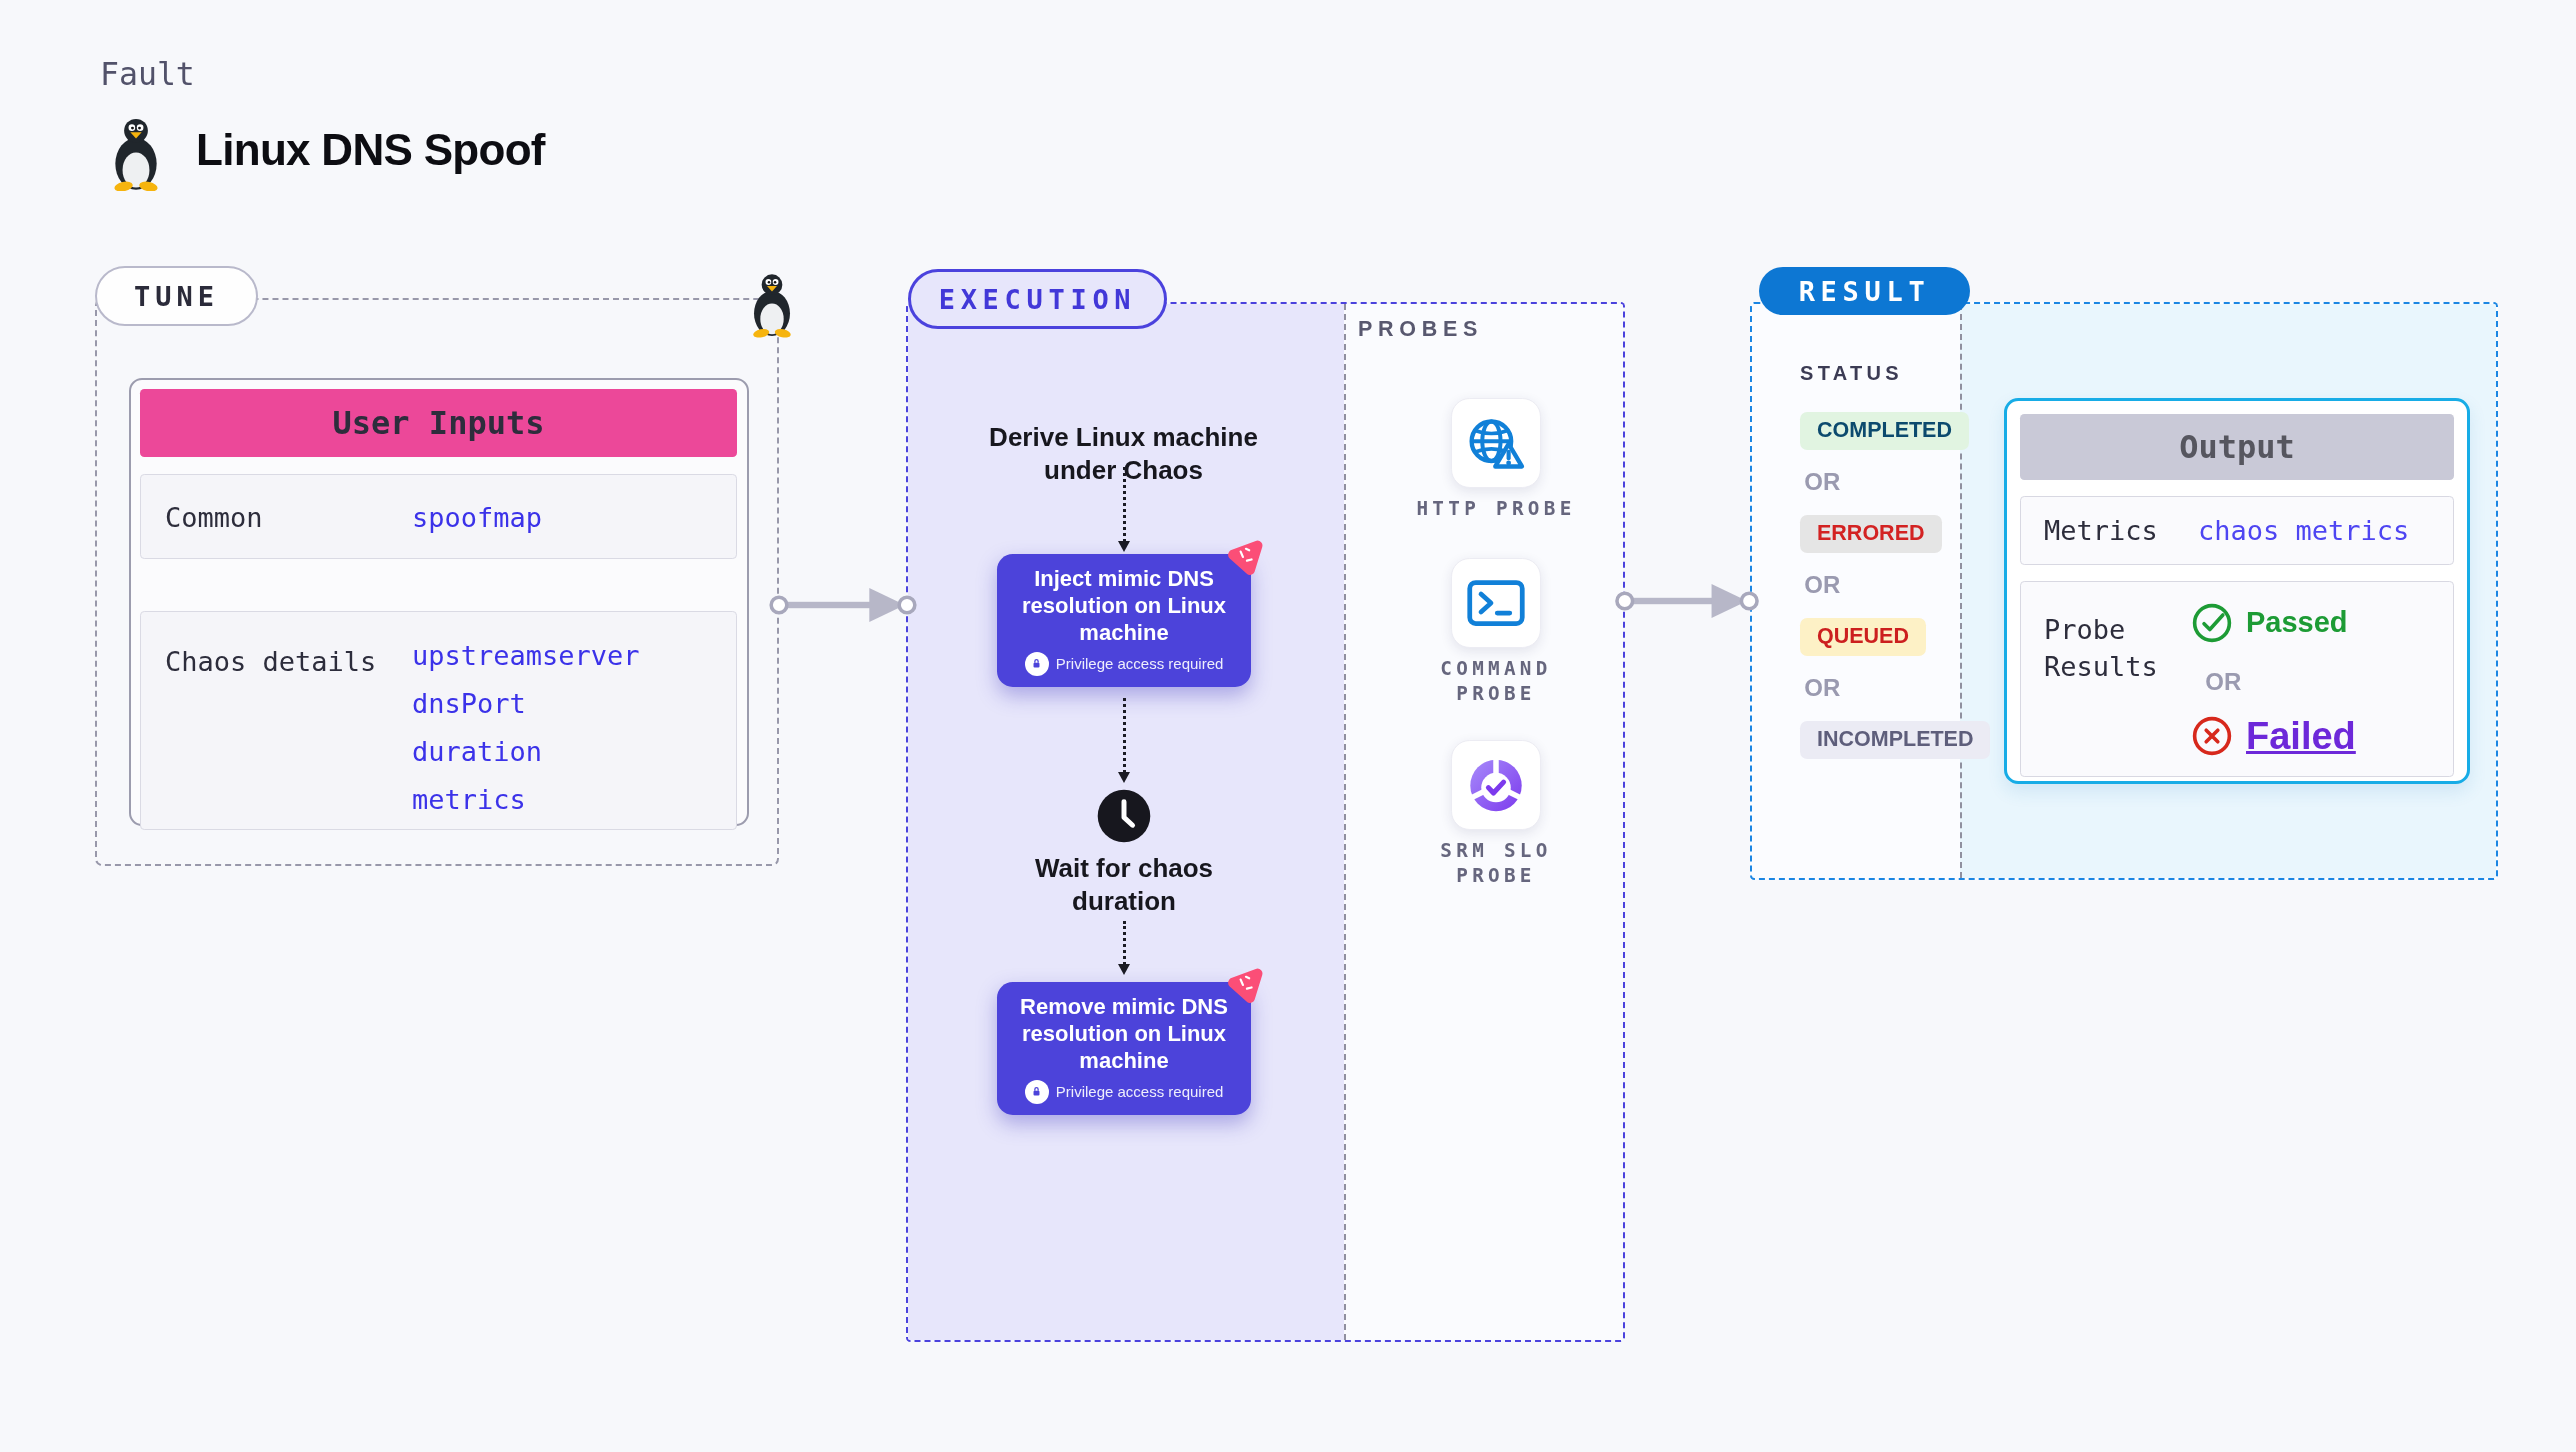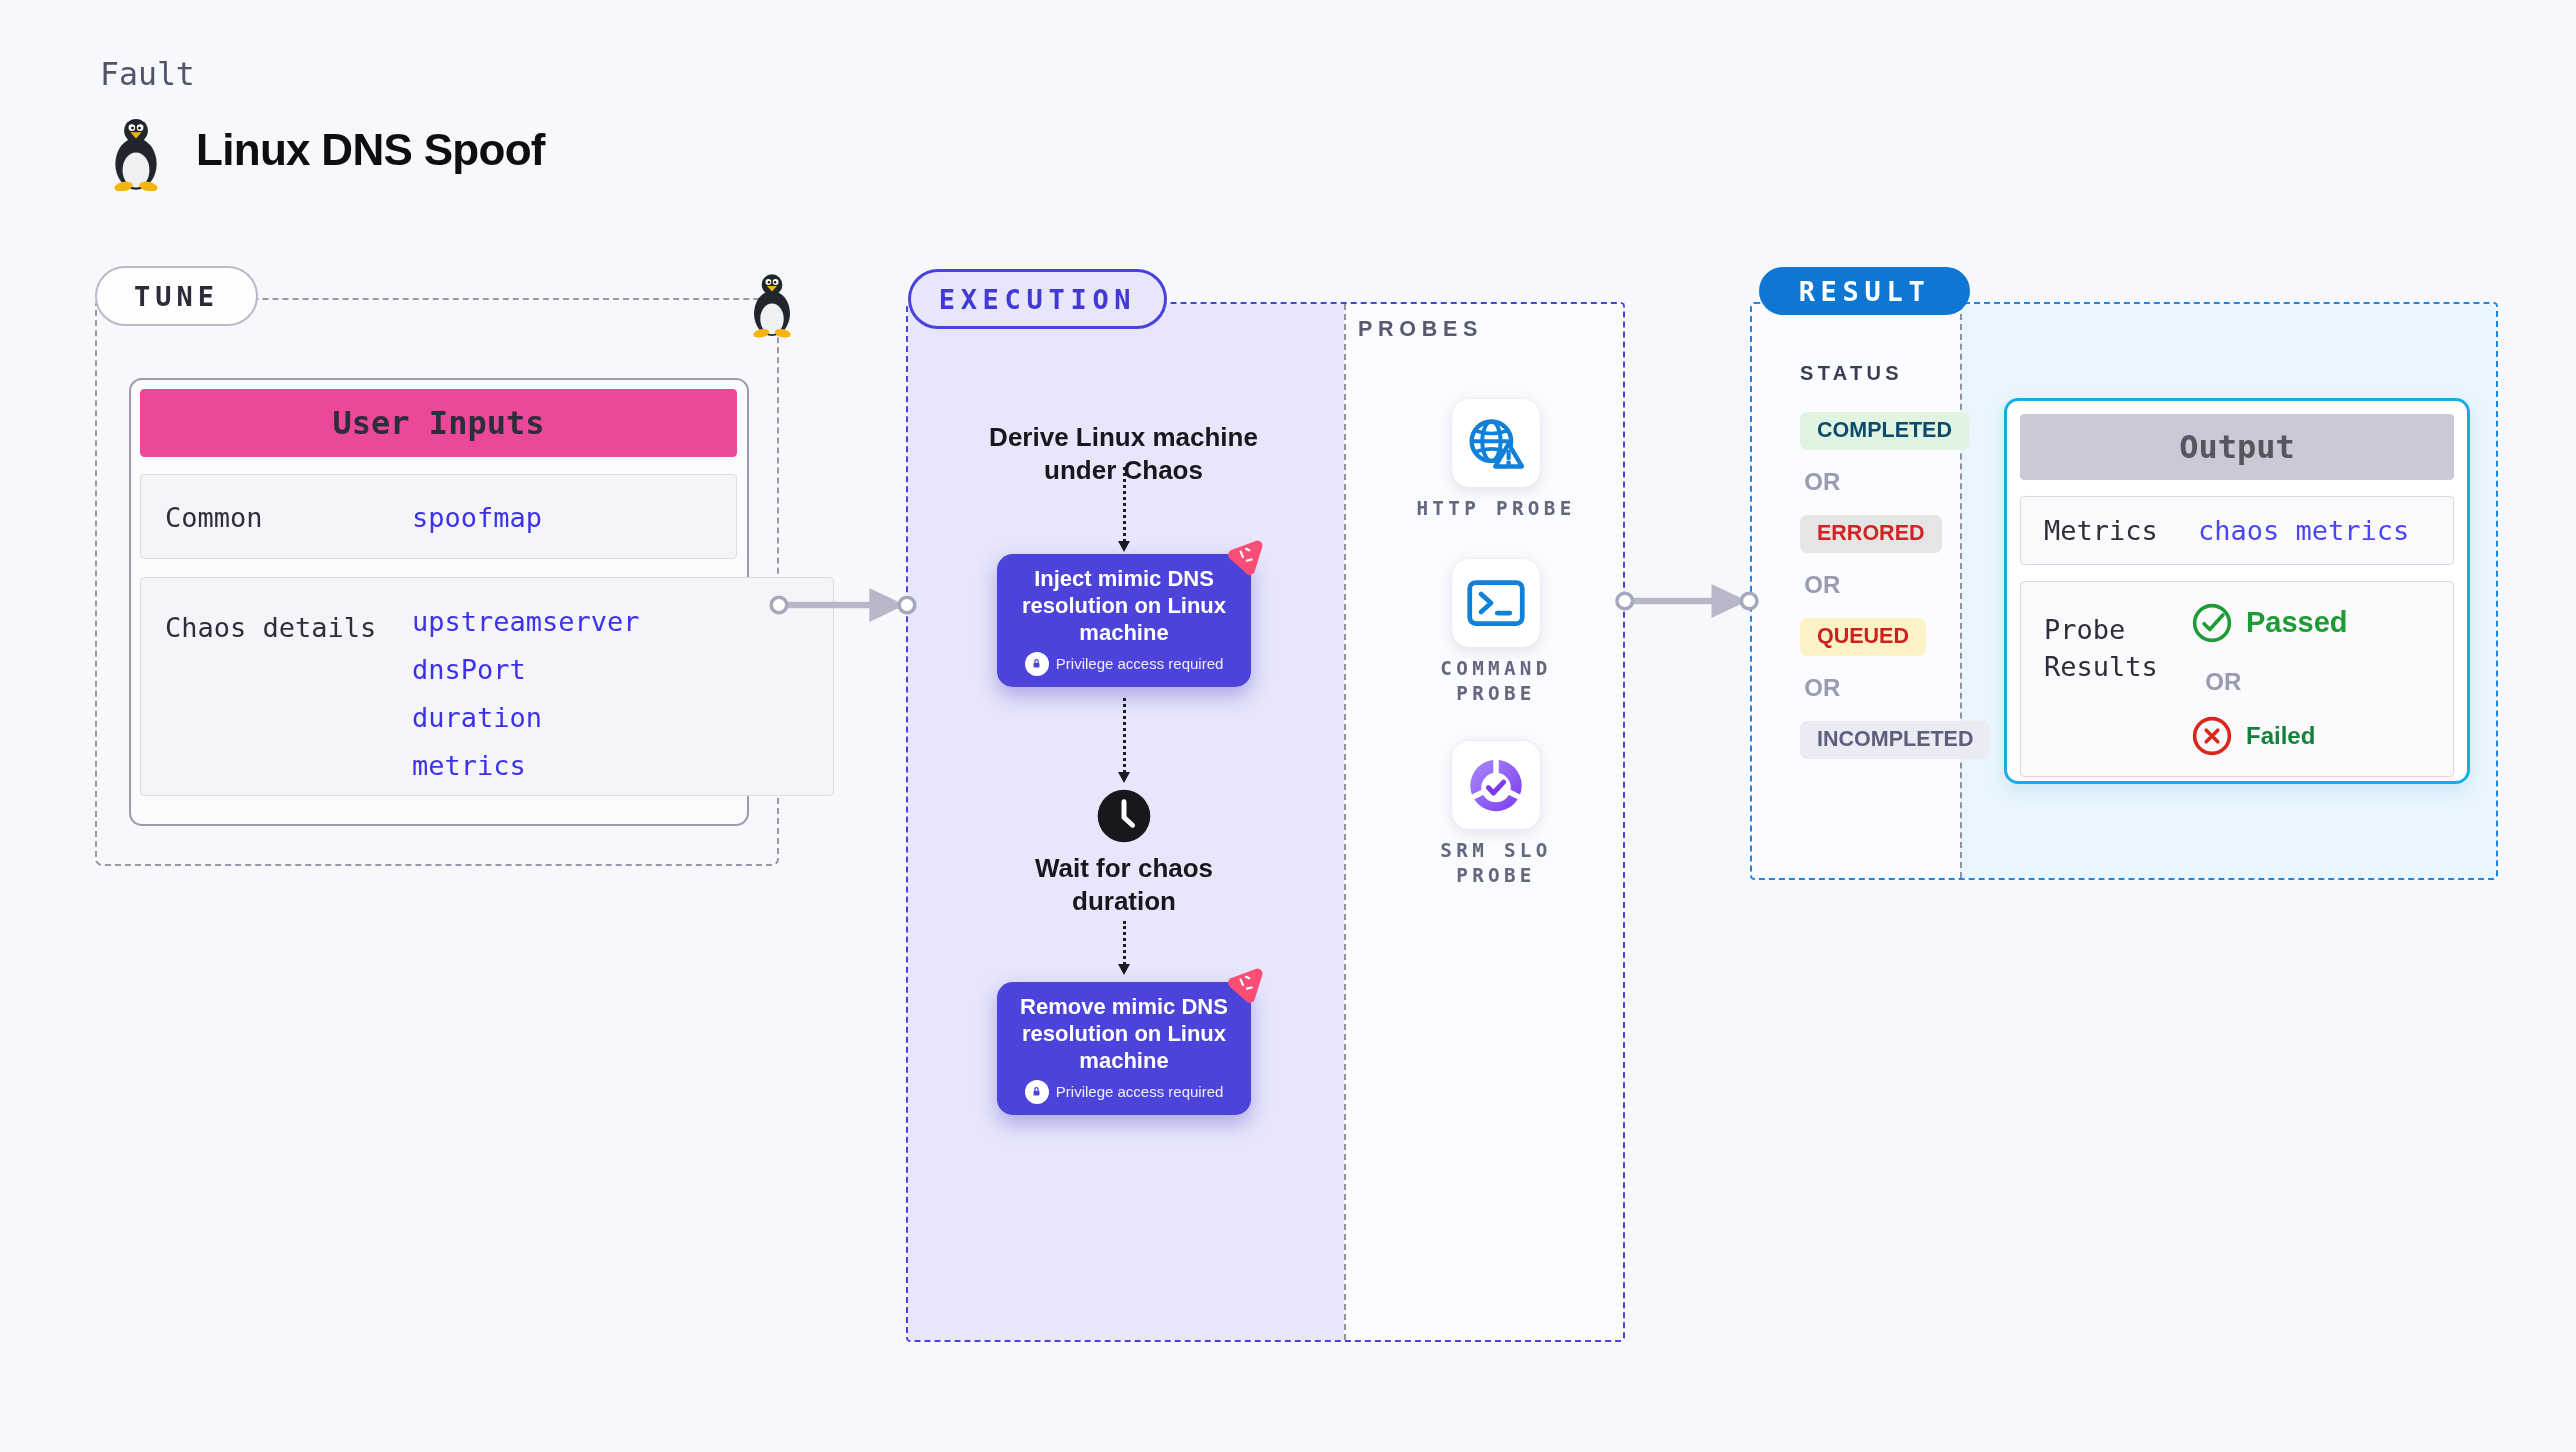--- a/index.html
+++ b/index.html
@@ -21,21 +21,21 @@
   .pill-result { left:1759px; top:267px; width:211px; height:48px; background:#0d77d3; border:0; color:#ffffff; font-size:27px; letter-spacing:5.7px; }
 
   
   .tune-box { left:95px; top:298px; width:684px; height:568px; border:2.1px dashed #9898aa; border-radius:7.2px; }
   .tux-small { left:745px; top:268px; width:54px; height:73px; z-index:6; }
   .inputs-card { left:129px; top:378px; width:620px; height:448px; background:#fbfbfd; border:2.9px solid #9c9cae; border-radius:13px; }
   .inputs-header { left:140px; top:389px; width:597px; height:68px; background:#ec4899; border-radius:4.3px;
                    display:flex; align-items:center; justify-content:center; font-size:32px; font-weight:700; color:#2d2d3c; }
   .input-row { background:#f5f5f9; border:1.4px solid #dadae4; border-radius:4.3px; }
   .row-common { left:140px; top:474px; width:597px; height:85px; }
-  .row-chaos  { left:140px; top:577px; width:694px; height:219px;padding-left:48px; }
+  .row-chaos  { left:140px; top:611px; width:597px; height:219px;padding-left:48px; }
   .row-label { position:absolute; left:24px; font-size:27px; color:#2d2d3c; }
   .row-common .row-label { top:50%; transform:translateY(-50%); }
   .row-chaos  .row-label { top:34px; }
   .row-value { position:absolute; left:271px; font-size:27px; color:#3b32e9; }
   .row-common .row-value { top:50%; transform:translateY(-50%); }
   .chaos-values { position:absolute; left:271px; top:20px; }
   .chaos-values div { font-size:27px; color:#3b32e9; line-height:48px; }
 
   
   .harrow { z-index:4; }
@@ -92,21 +92,21 @@
   .out-row { position:relative; margin-top:15.8px; background:#fafafd; border:1.4px solid #d8d8e2; border-radius:4.3px; }
   .metrics-row { height:69px; }
   .metrics-row .row-label { left:23px; top:50%; transform:translateY(-50%); }
   .metrics-value { position:absolute; left:177px; top:50%; transform:translateY(-50%); font-size:27px; color:#4e45f2; }
   .proberes-row { height:196px; }
   .proberes-row .row-label { left:23px; top:29px; width:122px; line-height:37px; }
   .res-right { position:absolute; left:170px; top:0; }
   .res-line { position:absolute; display:flex; align-items:center; gap:13px; }
   .res-passed { top:20px; } .res-failed { top:133px; }
   .res-passed b { font-size:29px; color:#1d9b35; }
-  .res-failed b { font-size:24px; color:#15803d; }
+  .res-failed b { font-size:38px; color:#6d28d9;text-decoration:underline; }
   .res-or { position:absolute; top:86px; left:14.3px; font-size:24px; font-weight:600; color:#9a9ab0; }
 </style>
 </head>
 <body>
 
 <div class="abs kicker mono">Fault</div>
 <svg class="abs tux-big" viewBox="0 0 60 72">
   <ellipse cx="30" cy="46" rx="20" ry="25" fill="#20262c"></ellipse>
   <circle cx="30" cy="14" r="11.5" fill="#20262c"></circle>
   <ellipse cx="30" cy="52" rx="13" ry="17" fill="#eef0f2"></ellipse>

